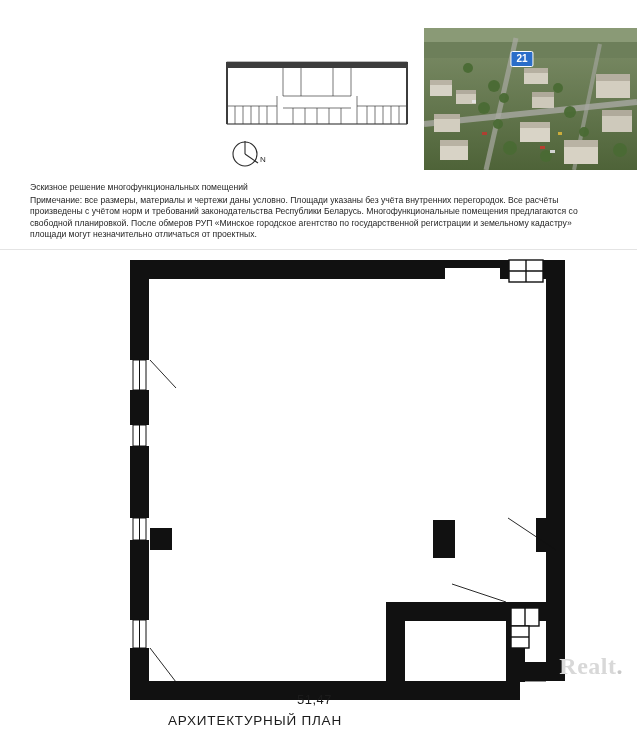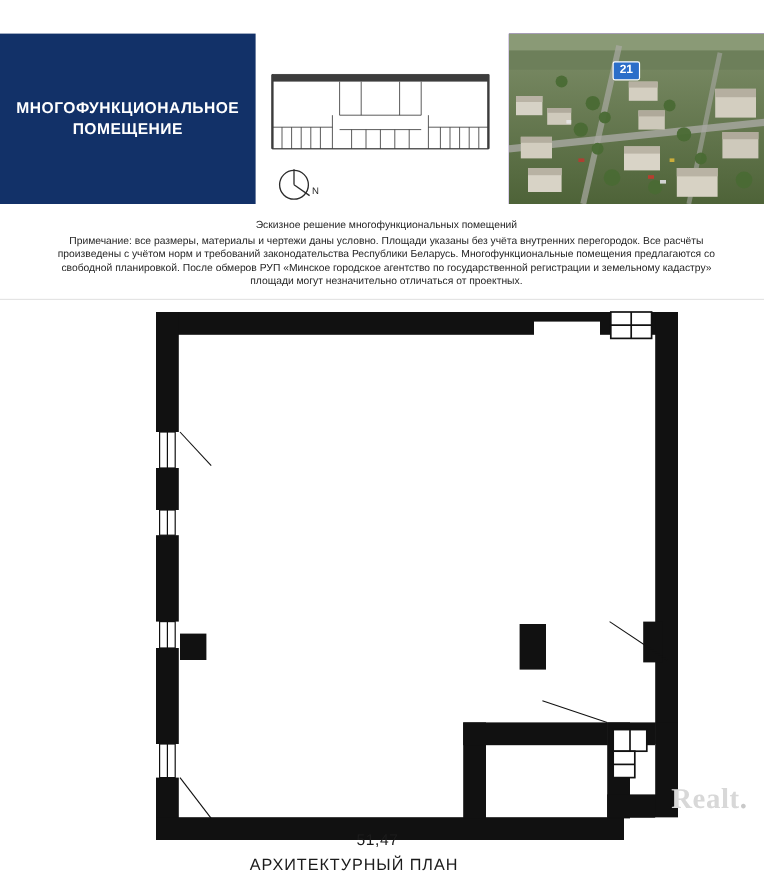--- a/index.html
+++ b/index.html
@@ -92,27 +92,26 @@
     font-weight: bold;
     padding: 1px 5px 2px 5px;
     border-radius: 2px;
     border: 1px solid #ffffff;
     z-index: 4;
   }
 
   
   .notes {
     position: absolute;
-    left: 42px;
+    left: 30px;
     top: 182px;
     width: 560px;
     font-size: 8.6px;
     line-height: 11.6px;
     color: #1f1f1f;
-    text-align: center;
   }
   .notes p { margin: 0; }
   .notes .first { margin-bottom: 1px; }
 
   
   .plan-area {
     position: absolute;
     left: 0;
     top: 250px;
     width: 637px;
@@ -141,41 +140,36 @@
 
   .caption {
     position: absolute;
     left: 0;
     top: 713px;
     width: 510px;
     text-align: center;
     font-size: 13.5px;
     letter-spacing: 0.8px;
     color: #1b1b1b;
-    margin-left: 40px;
   }
 
   .hr-top {
     position: absolute;
     left: 0;
     top: 249px;
     width: 637px;
     height: 1px;
     background: #e4e4e4;
   }
 </style>
 </head>
 <body>
 
 <div class="header">
 
-  <div class="title-box">
-    <div class="title-text">МНОГОФУНКЦИОНАЛЬНОЕ
-ПОМЕЩЕНИЕ</div>
-  </div>
 
   <div class="mini-plan">
     <svg width="205" height="142" viewBox="0 0 205 142">
       <g stroke="#3c3c3c" stroke-width="0.7" fill="none">
         <rect x="12" y="34" width="180" height="62"></rect>
         <rect x="12" y="34" width="180" height="6" fill="#3c3c3c" stroke="none"></rect>
         <path d="M12 40 L12 96 L192 96 L192 40"></path>
         <path d="M68 40 L68 68 L136 68 L136 40"></path>
         <path d="M62 96 L62 68"></path>
         <path d="M142 96 L142 68"></path>

